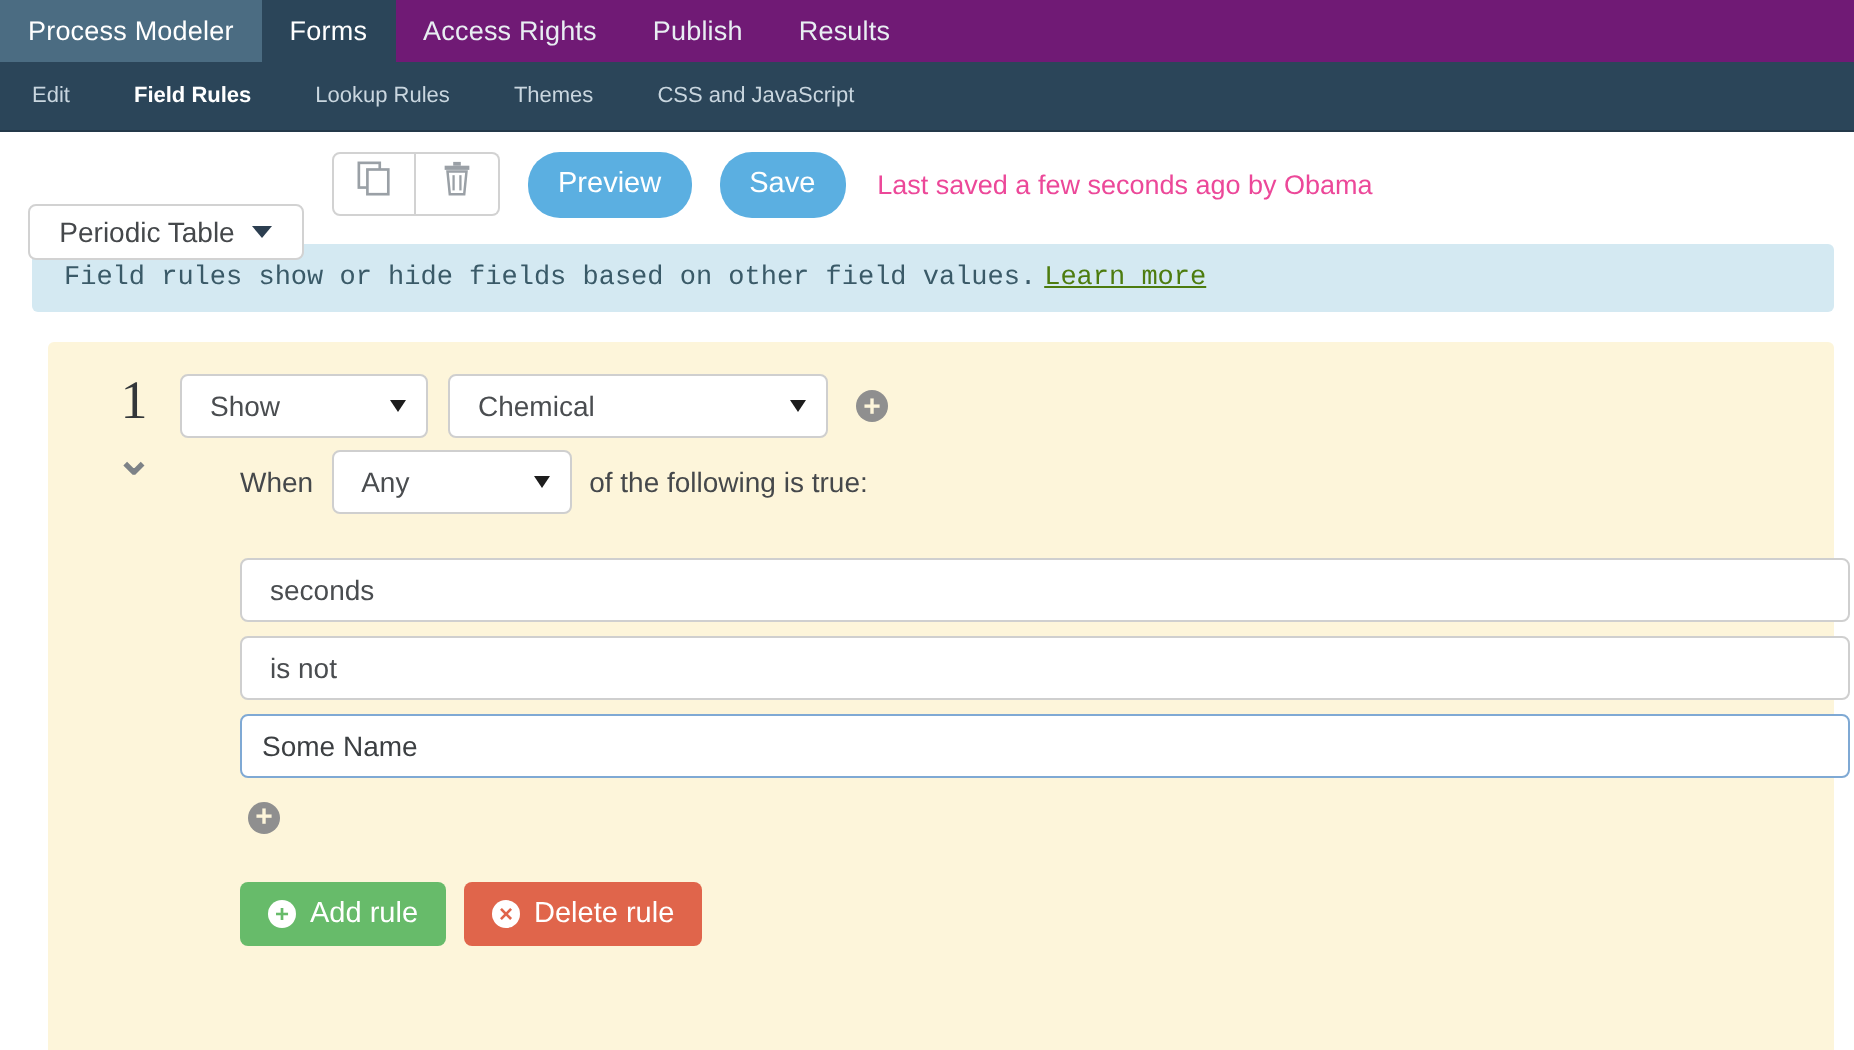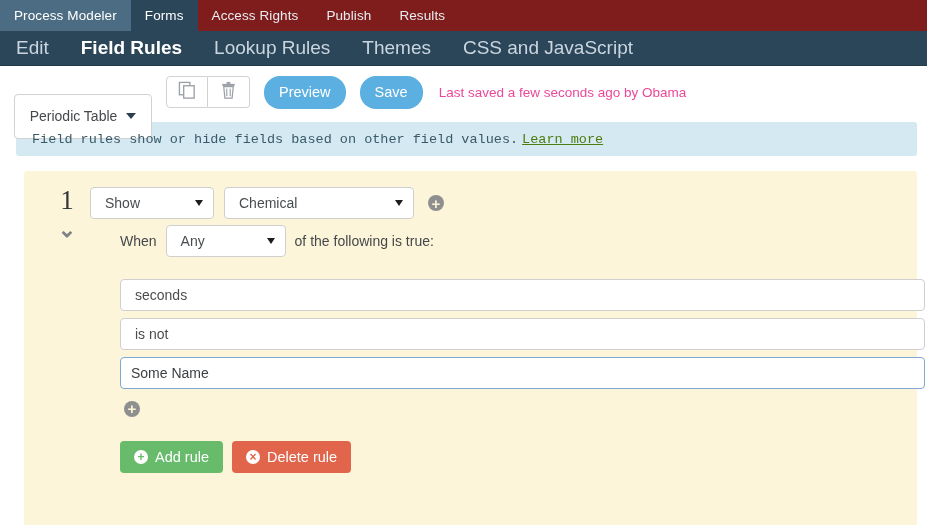--- a/index.html
+++ b/index.html
@@ -7,21 +7,21 @@
     margin: 0; padding: 0;
     width: 927px; height: 525px;
     background: #ffffff;
     font-family: "Liberation Sans", sans-serif;
     overflow: hidden;
   }
 
   
   .topnav {
     height: 31px;
-    background: #7f1d1d;
+    background: #701a75;
     display: flex;
     align-items: stretch;
   }
   .topnav .tab {
     display: flex;
     align-items: center;
     padding: 0 14px;
     color: #e8eef2;
     font-size: 13.5px;
     letter-spacing: .1px;
@@ -37,37 +37,37 @@
     background: #2b4559;
     display: flex;
     align-items: stretch;
     border-bottom: 1px solid #24394a;
   }
   .subnav .sitem {
     display: flex;
     align-items: center;
     padding: 0 16px;
     color: #c9d6df;
-    font-size: 19px;
+    font-size: 11px;
     cursor: pointer;
     white-space: nowrap;
   }
   .subnav .sitem.active { color: #ffffff; font-weight: bold; }
 
   
   .toolbar {
     height: 52px;
     display: flex;
     align-items: center;
     padding: 0 14px;
     gap: 0;
     background: #ffffff;
   }
   .dd-button {
-    height: 45px;
+    height: 28px;
     min-width: 138px;
     border: 1px solid #d2d2d2;
     border-radius: 4px;
     background: #fff;
     color: #45484b;
     font-size: 14px;
     display: flex;
     align-items: center;
     justify-content: center;
     gap: 9px;

